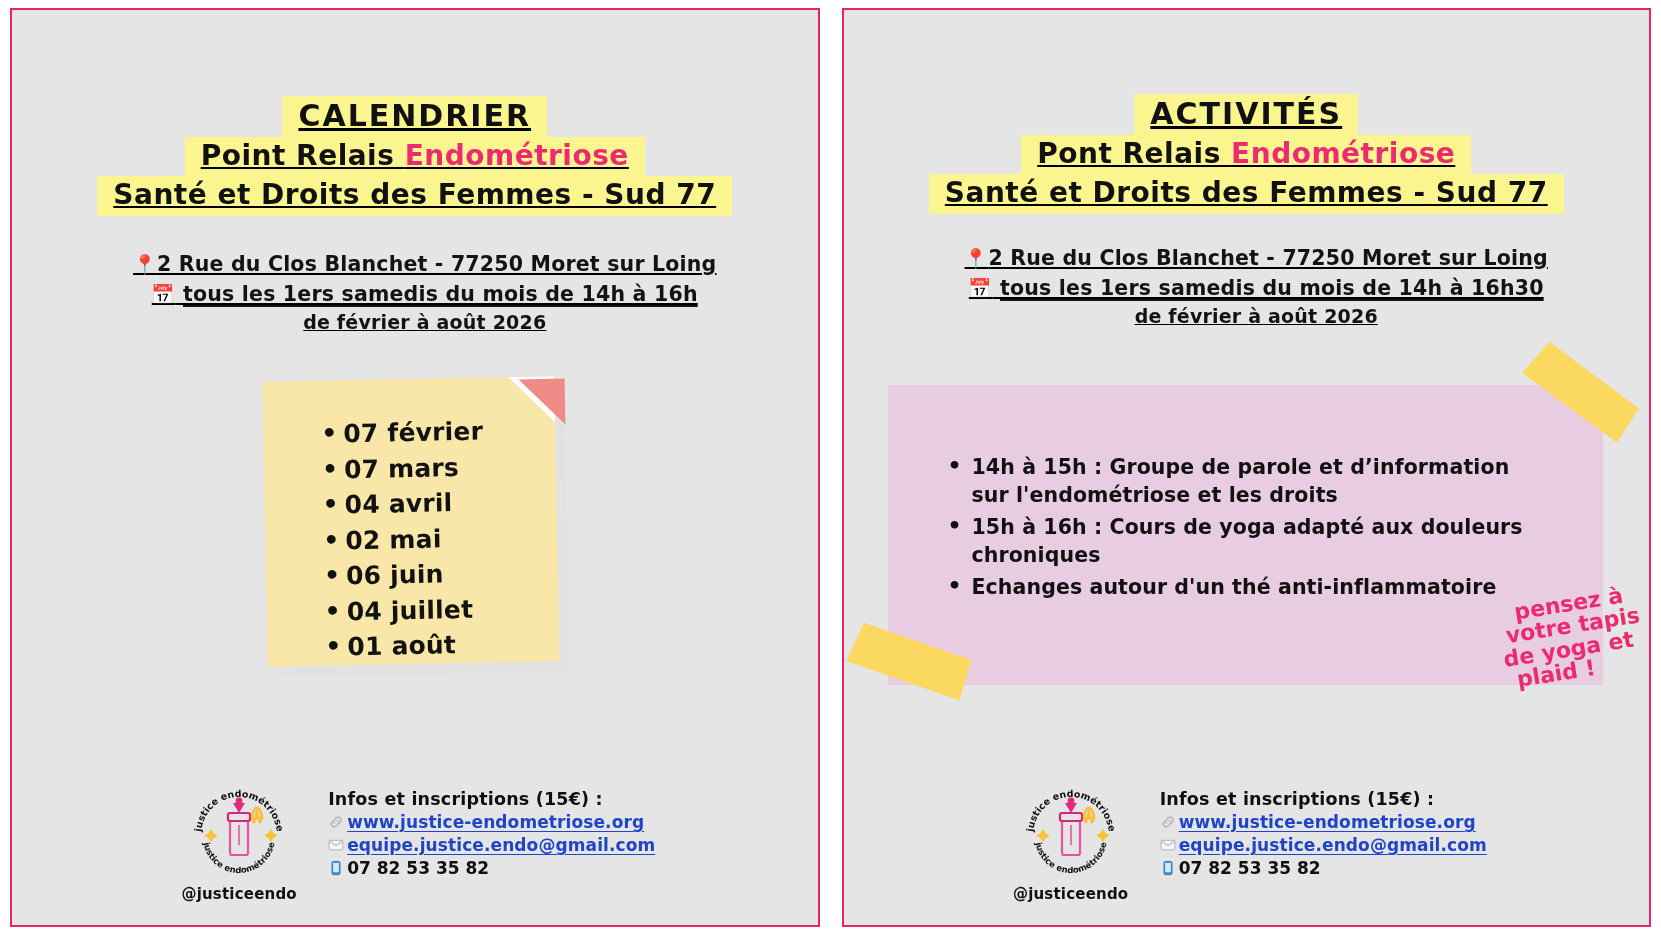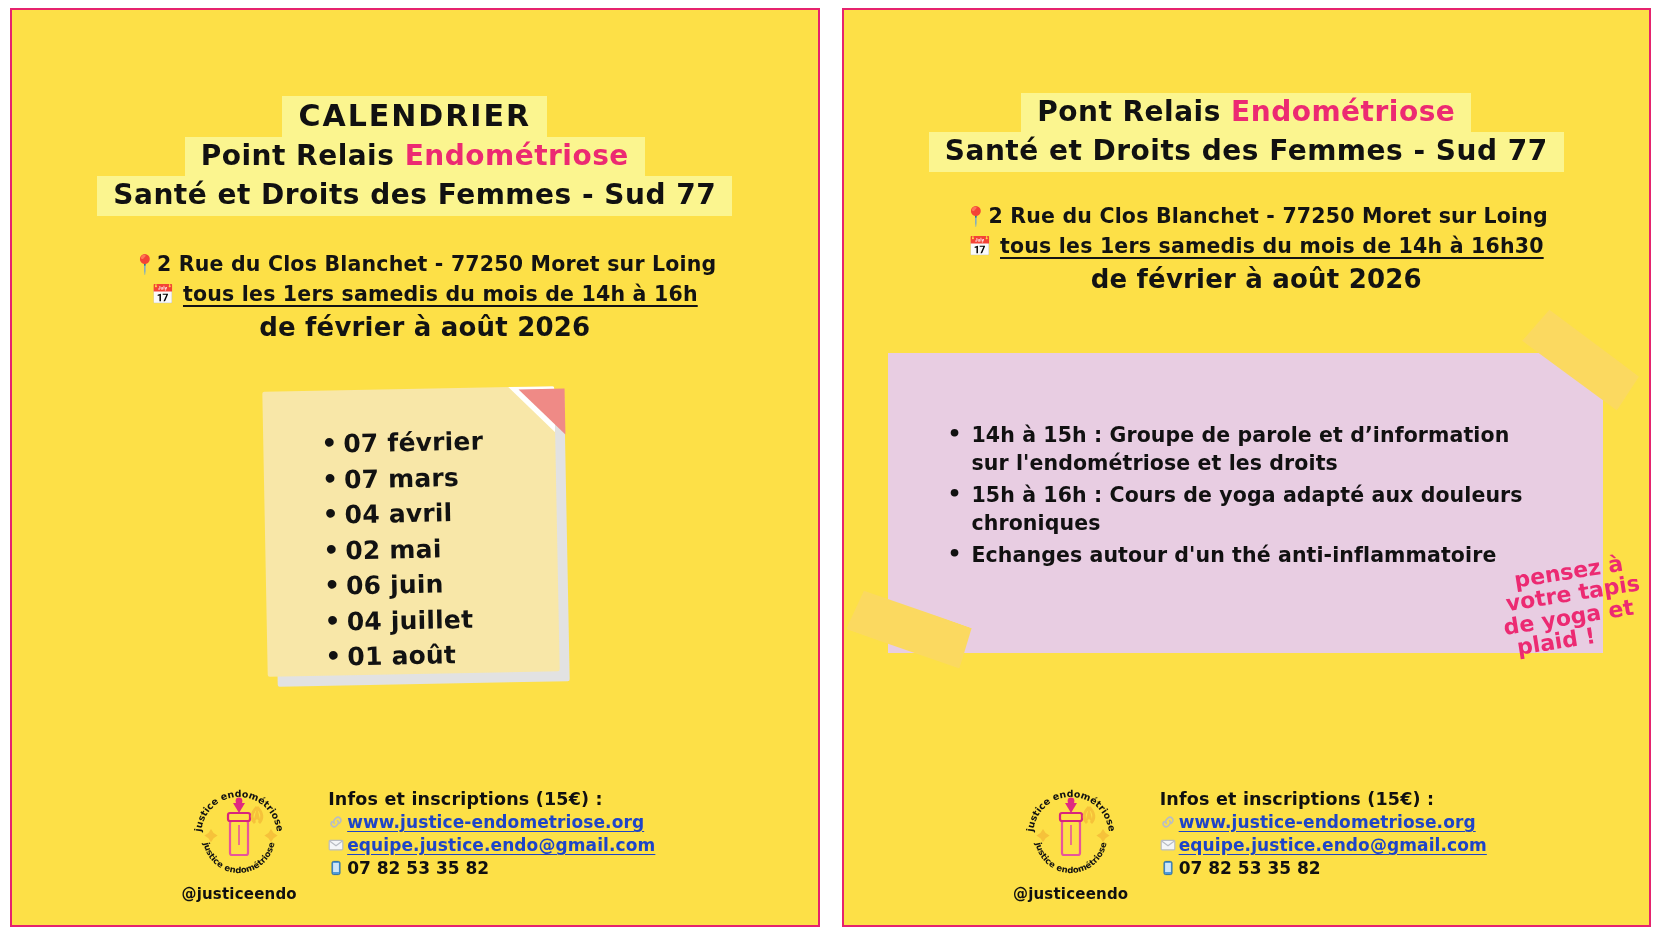--- a/index.html
+++ b/index.html
@@ -10,24 +10,25 @@
     overflow:hidden;
   }
   .stage{
     position:relative;width:1661px;height:935px;
     display:flex;gap:22px;
     padding:8px 10px;box-sizing:border-box;
   }
   .panel{
     position:relative;
     flex:1 1 0;
-    background:#fde047;
+    background:#e5e5e5;
     border:2px solid #e6236e;
     box-sizing:border-box;
     overflow:hidden;
+    text-decoration:underline;
   }
 
   
   .titleblock{
     margin-top:86px;
     display:flex;flex-direction:column;align-items:center;
     line-height:1;
   }
   .tline{
     display:inline-block;
@@ -49,21 +50,21 @@
     text-align:center;
     color:#131313;
     font-size:20.5px;
     font-weight:700;
     line-height:1.45;
     letter-spacing:.2px;
   }
   .info .row{display:block;padding-left:20px;}
   .info .ul{ text-decoration:underline; text-underline-offset:4px;}
   .emoji{font-size:19px;}
-  .info .small{font-size:26px;font-weight:700;}
+  .info .small{font-size:19px;font-weight:700;}
 
   
   .note-wrap{
     position:relative;
     width:300px;height:295px;
     margin:42px auto 0 auto;
   }
   .note-shadow{
     position:absolute;left:10px;top:10px;width:292px;height:285px;
     background:#e2e2e2;
@@ -311,20 +312,21 @@
           </span>
           <span class="plain">07 82 53 35 82</span>
         </div>
       </div>
     </div>
   </div>
 
   <div class="panel right">
 
     <div class="titleblock">
+      <div class="tline l1">ACTIVITÉS</div>
       <div class="tline l2"><span>Pont Relais </span><span class="pinkword">Endométriose</span></div>
       <div class="tline l3">Santé et Droits des Femmes - Sud 77</div>
     </div>
 
     <div class="info">
       <span class="row"><span class="emoji">📍</span><span>2 Rue du Clos Blanchet - 77250 Moret sur Loing</span></span>
       <span class="row"><span class="emoji">📅</span> <span class="ul">tous les 1ers samedis du mois de 14h à 16h30</span></span>
       <span class="row small">de février à août 2026</span>
     </div>
 

